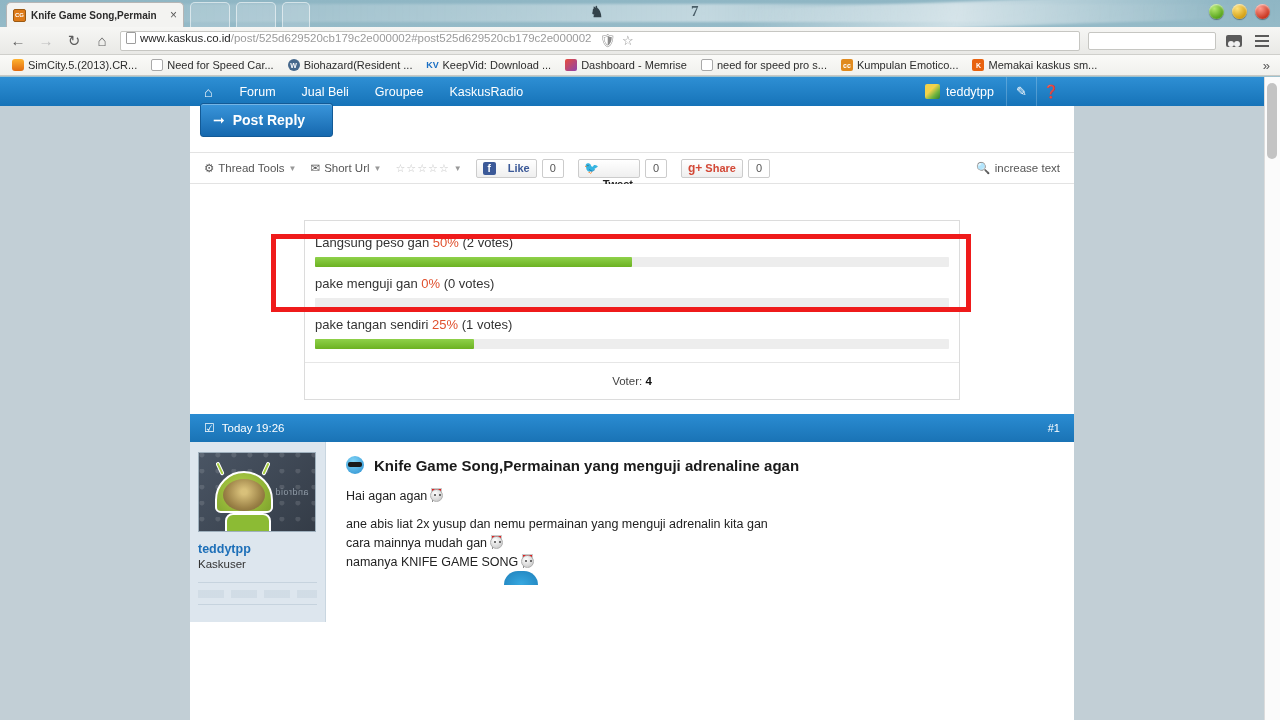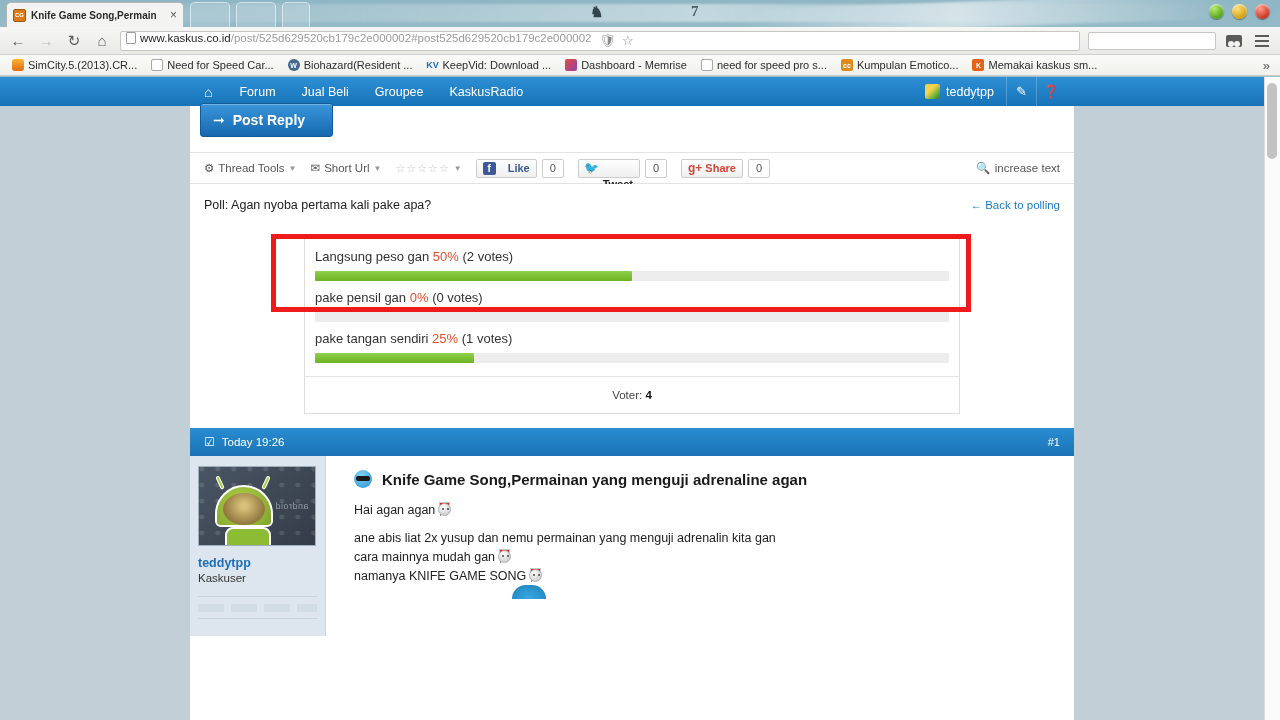--- a/index.html
+++ b/index.html
@@ -277,21 +277,21 @@
     position: absolute; right: 6px; top: 34px; color: #8f9aa6; font-size: 9px;
     letter-spacing: .5px; transform: scaleX(-1);
   }
   #post-username { margin-top: 10px; font-size: 12.5px; color: #1d6fb8; font-weight: bold; cursor: pointer; }
   #post-usertitle { margin-top: 2px; font-size: 11.5px; color: #333; }
   .side-rule { margin-top: 12px; height: 1px; background: #c6d3de; }
   .side-rule2 { margin-top: 6px; height: 1px; background: #c6d3de; }
   .side-faint { margin-top: 7px; height: 8px;
       background: repeating-linear-gradient(90deg,#cdd9e3 0 26px, transparent 26px 33px); opacity: .75; }
 
-  #post-main { flex: 1; padding: 14px 28px; }
+  #post-main { flex: 1; padding: 14px 20px; }
   #post-title-row { display: flex; align-items: center; gap: 10px; }
   #post-emoji-cool {
     width: 18px; height: 18px; border-radius: 50%;
     background: radial-gradient(circle at 40% 30%, #7fd4f7, #2b8fd0);
     position: relative; flex: none;
   }
   #post-emoji-cool::after {
     content: ""; position: absolute; left: 2px; top: 6px; width: 14px; height: 5px;
     background: #1a1a1a; border-radius: 2px;
   }
@@ -485,40 +485,36 @@
         </span>
         <span class="cnt">0</span>
       </div>
       <div id="increase-text">
         <span>🔍</span>
         <span>increase text</span>
       </div>
     </div>
 
     <div id="poll-section">
-      <div id="poll-head">
-        <div id="poll-title">Poll: Agan nyoba pertama kali pake apa?</div>
-        <div id="back-to-polling">← Back to polling</div>
-      </div>
 
       <div id="poll-box">
         <div class="poll-opt">
           <div class="lbl">
             <span>Langsung peso gan</span>
             <span class="pct">50%</span>
             <span>(2 votes)</span>
           </div>
           <div class="bar-track">
             <div class="bar-fill" style="width: 50%;"></div>
           </div>
         </div>
 
         <div class="poll-opt">
           <div class="lbl">
-            <span>pake pensil gan</span>
+            <span>pake menguji gan</span>
             <span class="pct">0%</span>
             <span>(0 votes)</span>
           </div>
           <div class="bar-track">
             
           </div>
         </div>
 
 
         <div class="poll-opt">

